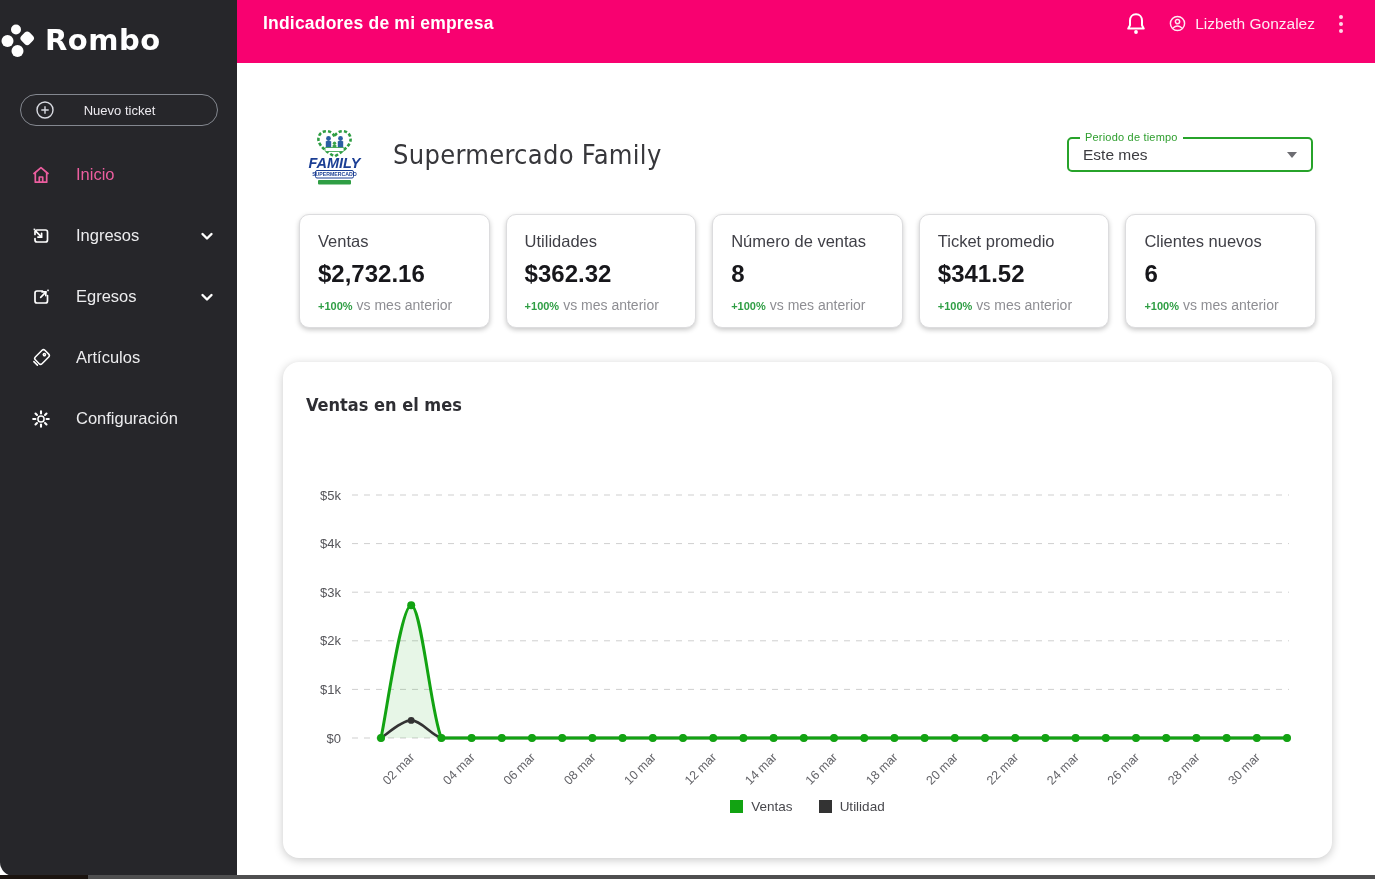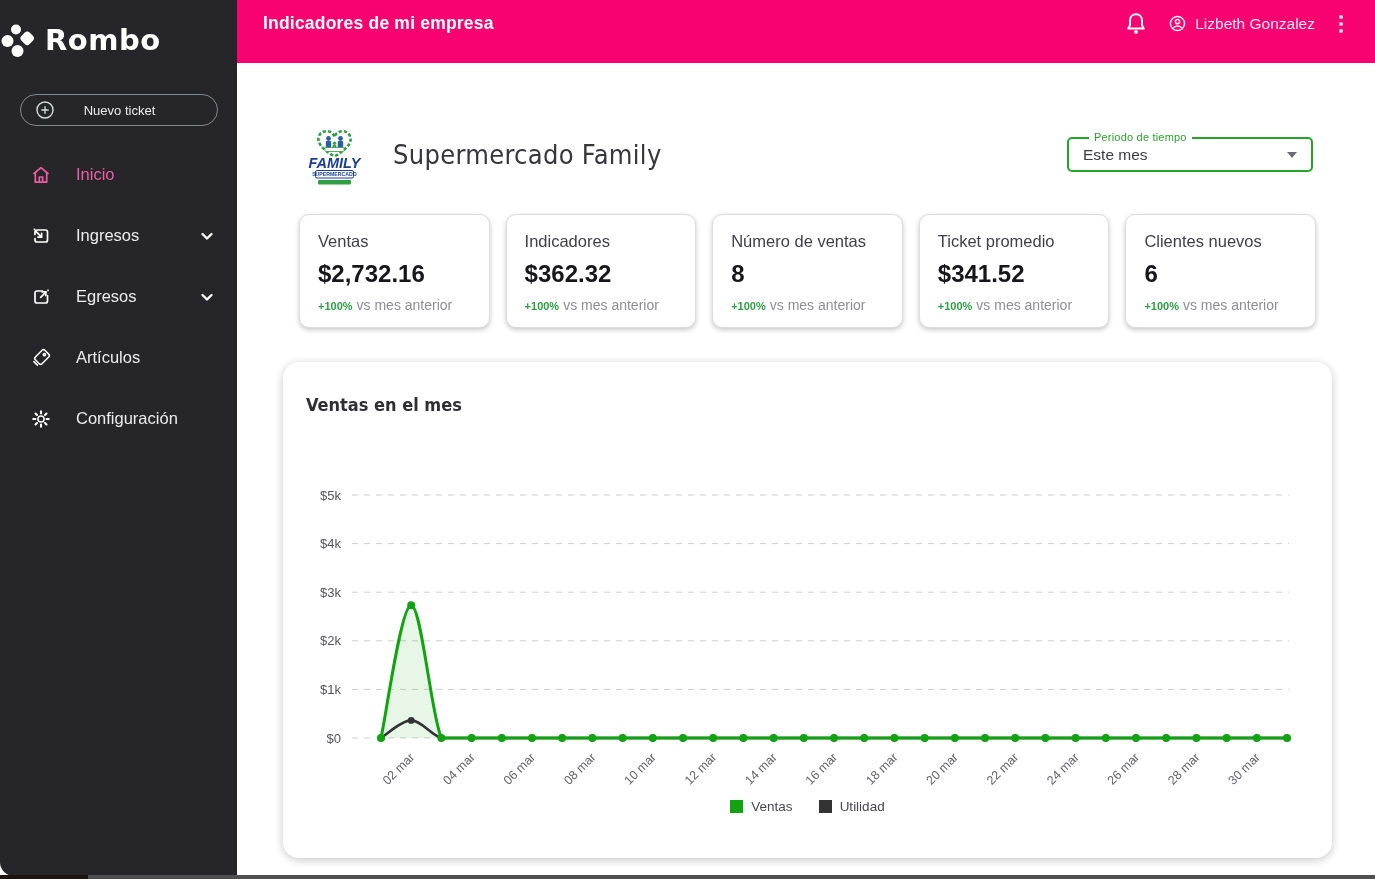--- a/index.html
+++ b/index.html
@@ -36,21 +36,21 @@
   .kebab i { width:4px; height:4px; border-radius:50%; background:#ffd7e8; display:block; }
 
   
   .main { position:absolute; left:237px; top:63px; right:0; bottom:0; background:#fff; overflow:hidden; }
   .header-row { display:flex; align-items:center; padding:60px 62px 0 67px; }
   .company { display:flex; align-items:center; gap:28px; }
   .company-title { font-size:27px; color:#37373b; font-weight:500; letter-spacing:.3px;
                    font-family:"DejaVu Sans", sans-serif; font-stretch:condensed; }
   .period-select { margin-left:auto; position:relative; width:246px; height:35px; border:2px solid #27a32a;
                    border-radius:5px; display:flex; align-items:center; padding:0 14px; cursor:pointer; background:#fff; }
-  .period-label { position:absolute; top:-8px; left:20px; background:#fff; padding:0 5px;
+  .period-label { position:absolute; top:-8px; left:11px; background:#fff; padding:0 5px;
                   font-size:11px; color:#2e9e2e; letter-spacing:.2px; }
   .period-value { font-size:15.5px; color:#3c3c40; }
   .select-arrow { margin-left:auto; width:0; height:0; border-left:5.5px solid transparent;
                   border-right:5.5px solid transparent; border-top:6px solid #6d6d72; }
 
   
   .kpi-row { display:flex; gap:16px; margin:28px 59px 0 62px; }
   .kpi-card { flex:1; height:114px; background:#fff; border:1px solid #dcdcde; border-radius:10px;
               box-shadow:0 2px 5px rgba(0,0,0,.22); padding:17px 18px; }
   .kpi-title { font-size:16.5px; color:#3f3f46; }
@@ -229,21 +229,21 @@
     </div>
   </div>
 
   <div class="kpi-row">
     <div class="kpi-card">
       <div class="kpi-title">Ventas</div>
       <div class="kpi-value">$2,732.16</div>
       <div class="kpi-sub"><span class="kpi-delta">+100%</span><span>vs mes anterior</span></div>
     </div>
     <div class="kpi-card">
-      <div class="kpi-title">Indicadores</div>
+      <div class="kpi-title">Utilidades</div>
       <div class="kpi-value">$362.32</div>
       <div class="kpi-sub"><span class="kpi-delta">+100%</span><span>vs mes anterior</span></div>
     </div>
     <div class="kpi-card">
       <div class="kpi-title">Número de ventas</div>
       <div class="kpi-value">8</div>
       <div class="kpi-sub"><span class="kpi-delta">+100%</span><span>vs mes anterior</span></div>
     </div>
     <div class="kpi-card">
       <div class="kpi-title">Ticket promedio</div>

